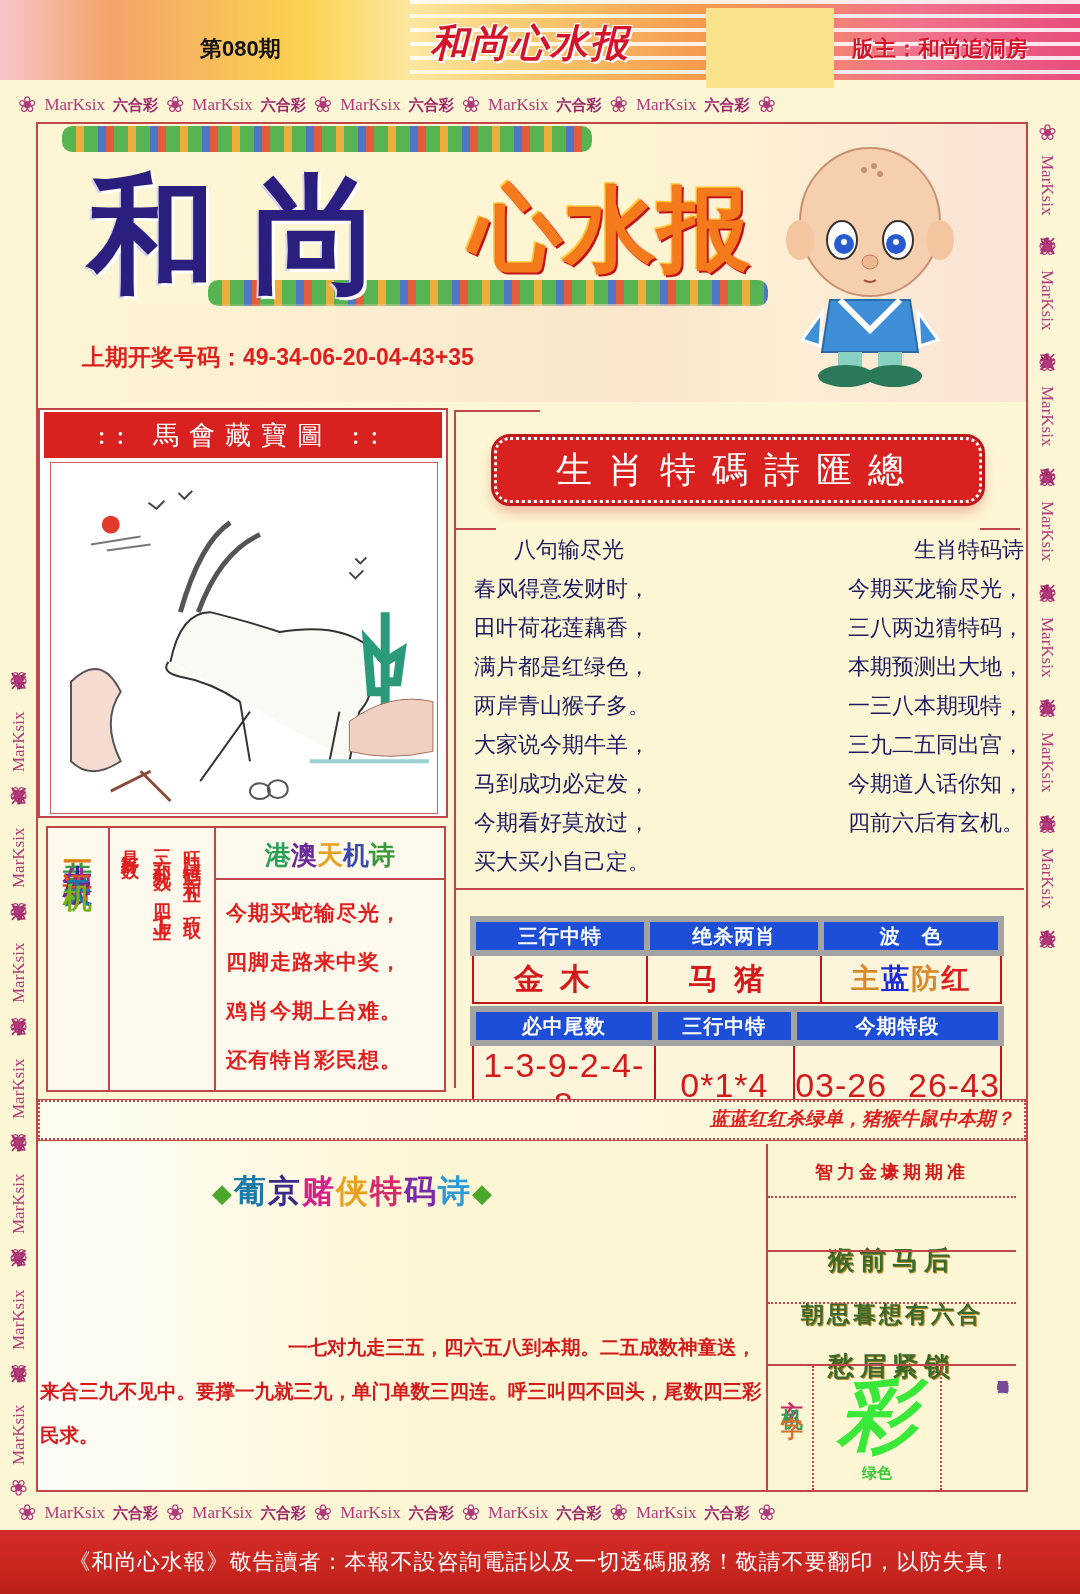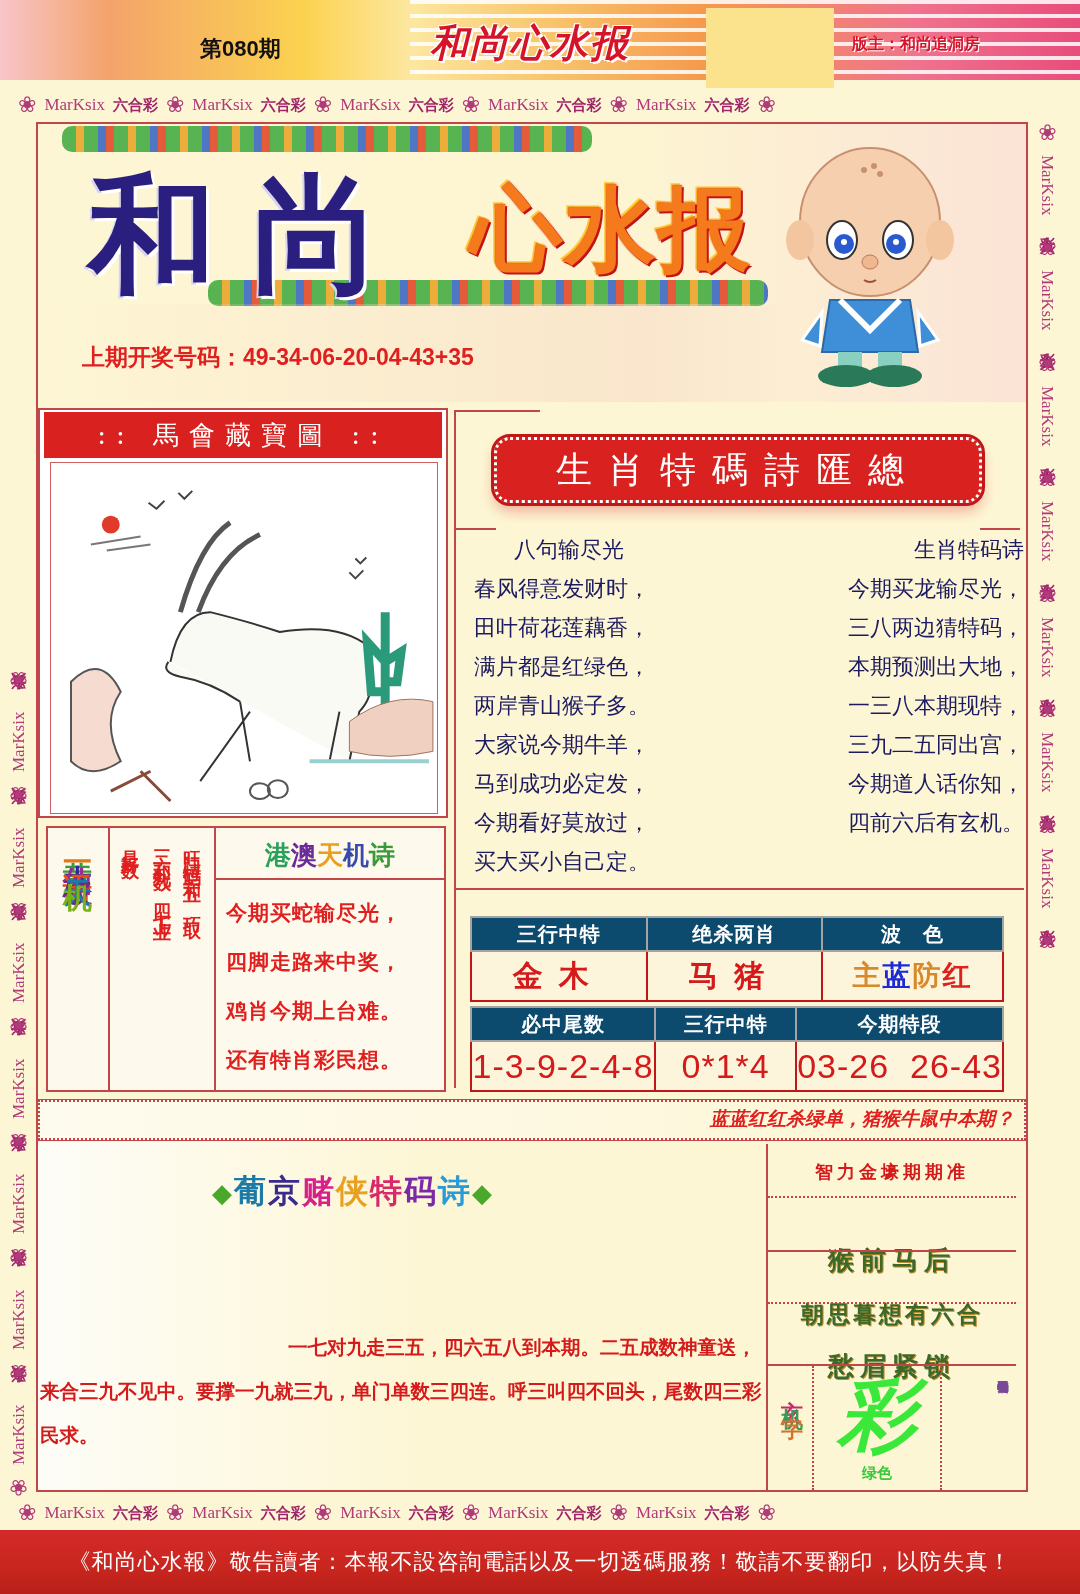--- a/index.html
+++ b/index.html
@@ -26,21 +26,21 @@
   .top-title {
     position: absolute; left: 430px; top: 18px; font-size: 38px; font-weight: bold; color: #d5142a;
     letter-spacing: 2px; font-style: italic;
     text-shadow: 2px 2px 0 #fff, -1px -1px 0 #fff, 1px -1px 0 #fff, -1px 1px 0 #fff;
     font-family: "DejaVu Serif", serif;
   }
   .top-patch {
     position: absolute; left: 706px; top: 8px; width: 128px; height: 80px; background: #fbe28c;
   }
   .editor {
-    position: absolute; left: 852px; top: 34px; font-size: 16px; color: #d5142a; font-weight: bold;
+    position: absolute; left: 852px; top: 34px; font-size: 22px; color: #d5142a; font-weight: bold;
     text-shadow: 1px 1px 0 #fff;
   }
   
   .mk-row {
     position: absolute; display: flex; align-items: center; gap: 8px;
     font-family: "Liberation Serif", serif; font-size: 17px; color: #b03a7a; white-space: nowrap;
   }
   .mk-row .flower { font-size: 22px; color: #b03a7a; }
   .mk-row .hk { font-family: "DejaVu Sans", sans-serif; font-weight: bold; font-size: 15px; color: #a0246a; }
   .mk-top { left: 18px; top: 92px; }
@@ -168,22 +168,22 @@
   .poem-left .ptitle { padding-left: 40px; text-align: left; }
   .poem-right .ptitle { text-align: right; }
 
   
   .box-right-stats {
     position: absolute; left: 454px; top: 888px; width: 570px; height: 200px;
     border-left: 2px solid #c0464a; border-top: 2px solid #c0464a;
   }
   .stat-table { position: absolute; left: 470px; width: 534px; border-collapse: collapse; }
   .stat-table th {
-    background: #0c4a6e; color: #fff; font-size: 20px; height: 34px; font-weight: bold;
-    border: 2px solid #a3a3a3; letter-spacing: 1px;
+    background: #1d4ed8; color: #fff; font-size: 20px; height: 34px; font-weight: bold;
+    border: 6px solid #a3a3a3; letter-spacing: 1px;
   }
   .stat-table td {
     background: #fdf4dc; border: 2px solid #c0161a; height: 50px; text-align: center;
     color: #d41a1a; font-weight: bold;
   }
   .stat-table.t1 { top: 916px; }
   .stat-table.t1 td { font-size: 30px; letter-spacing: 16px; font-family: "DejaVu Serif", serif; }
   .stat-table.t2 { top: 1006px; }
   .stat-table.t2 td { font-size: 34px; font-weight: normal; font-family: "Liberation Sans Narrow", "Liberation Sans", sans-serif; letter-spacing: 1px; transform: none; }
   .wave span { font-size: 28px; letter-spacing: 2px; }

